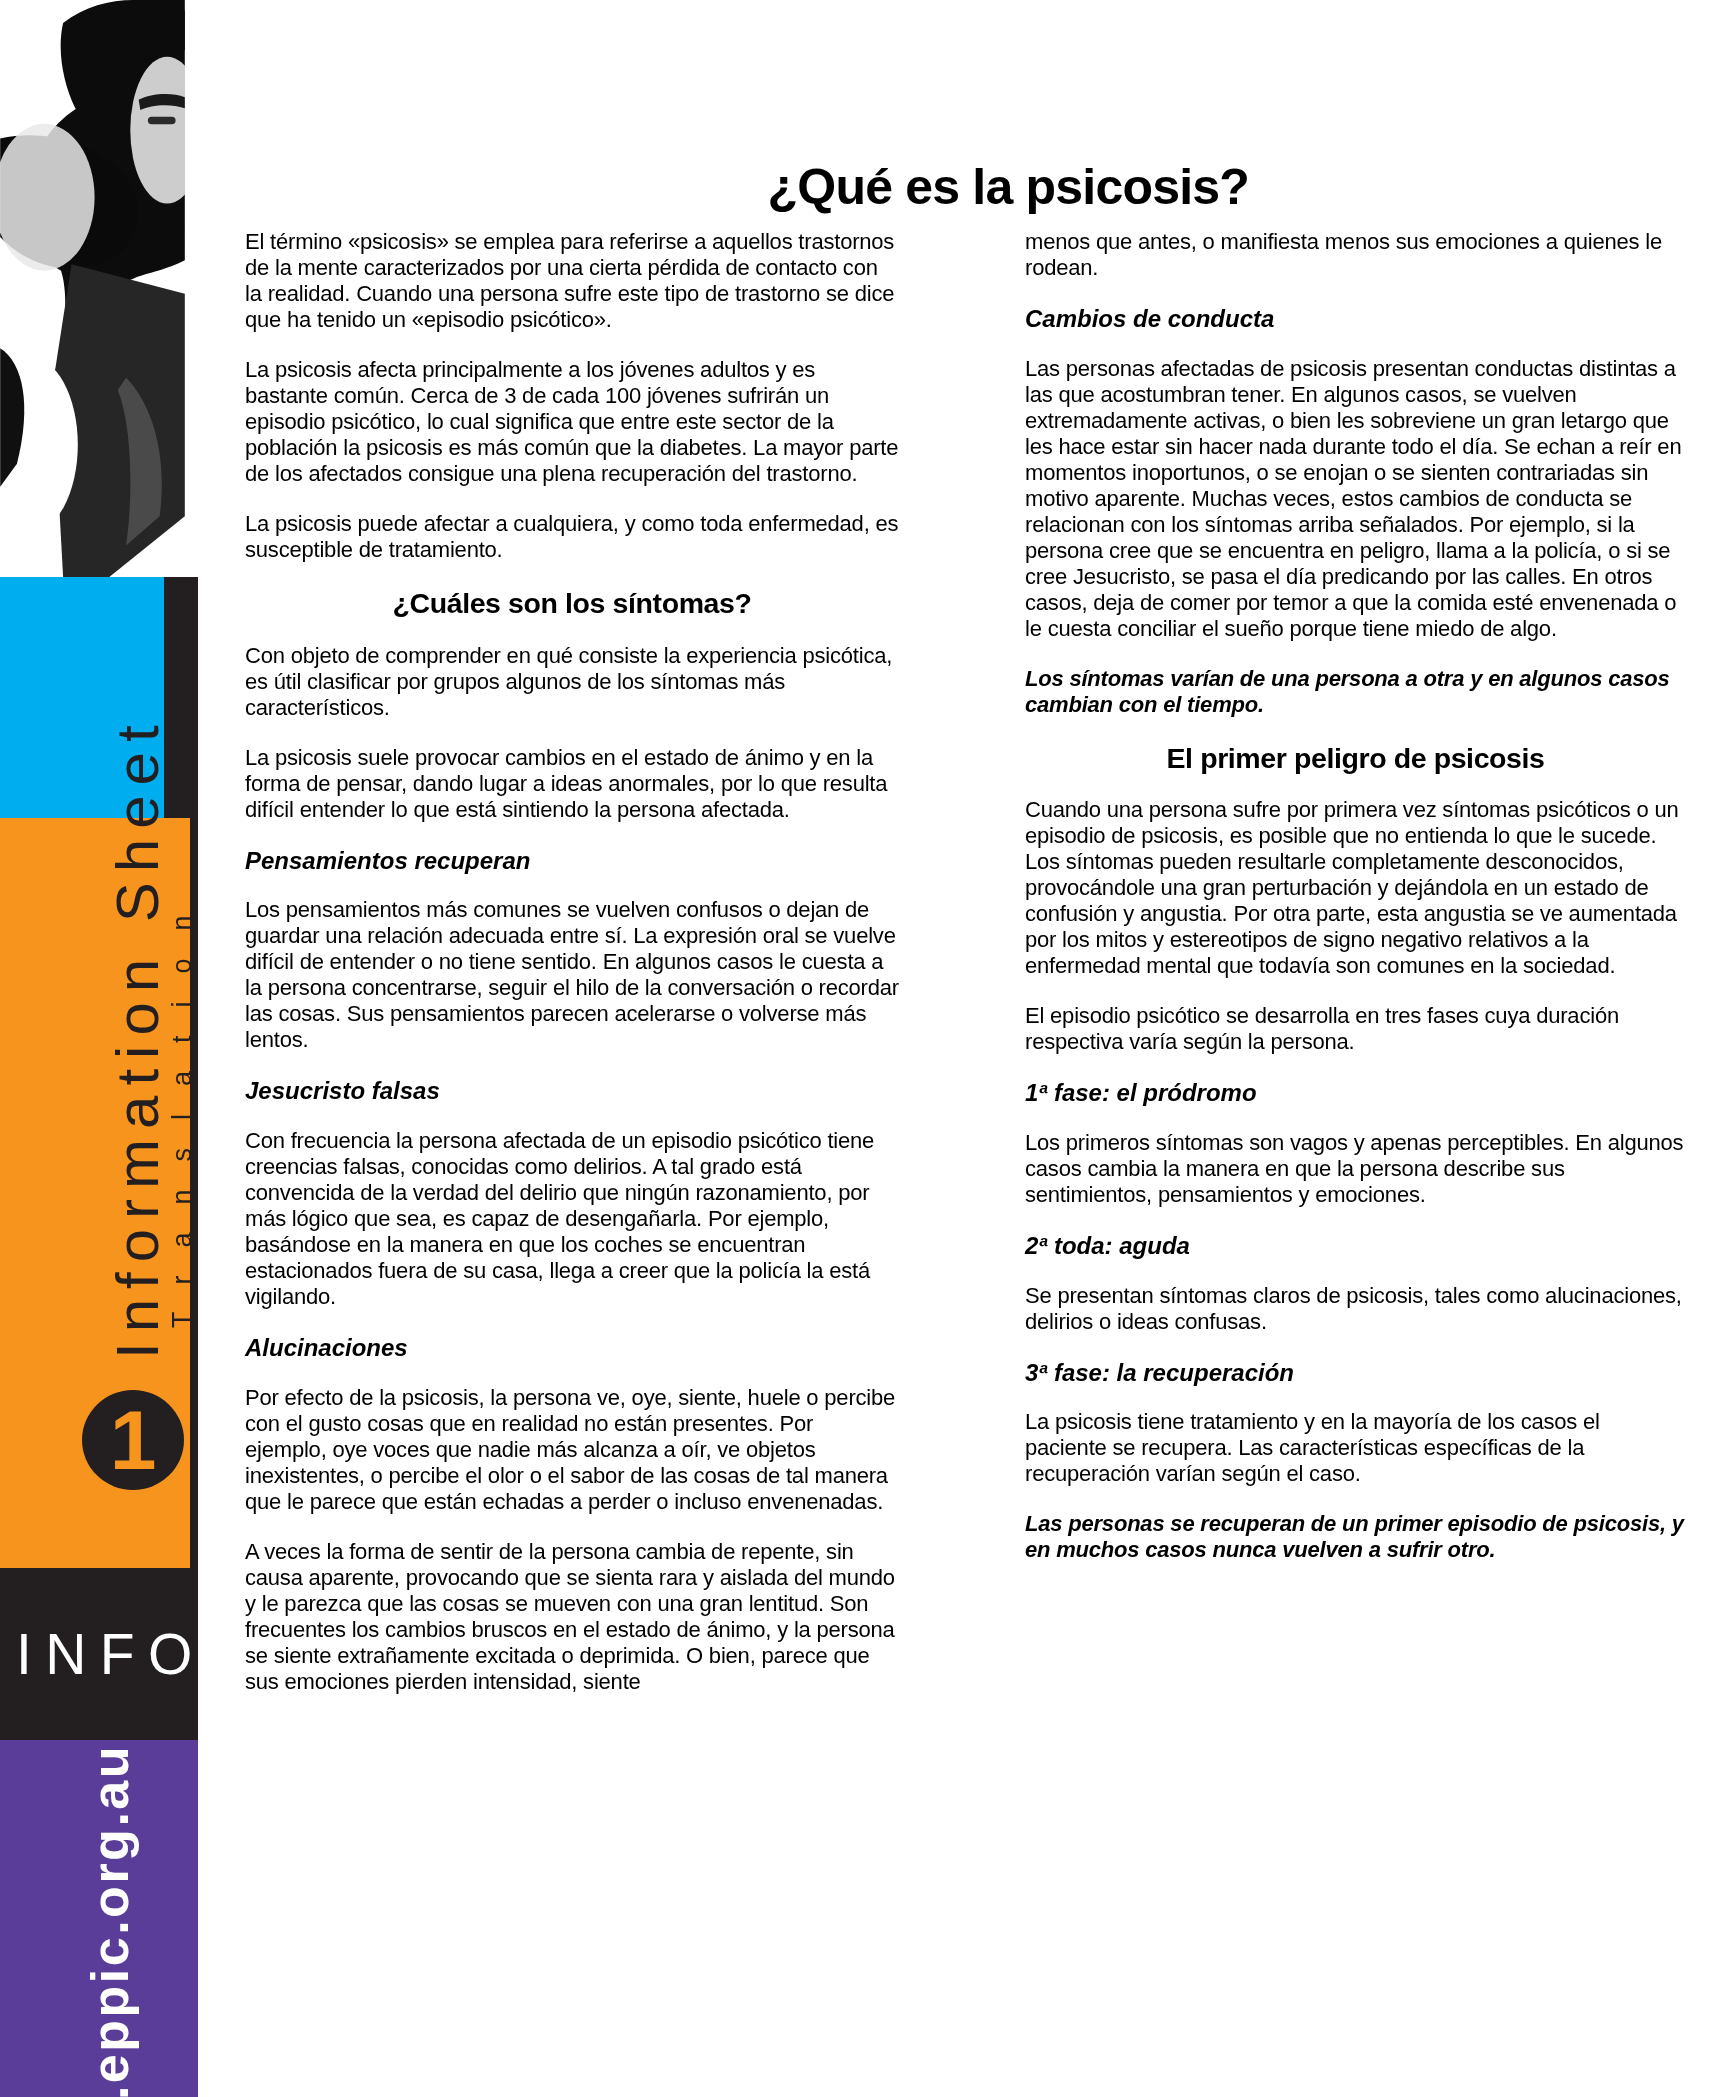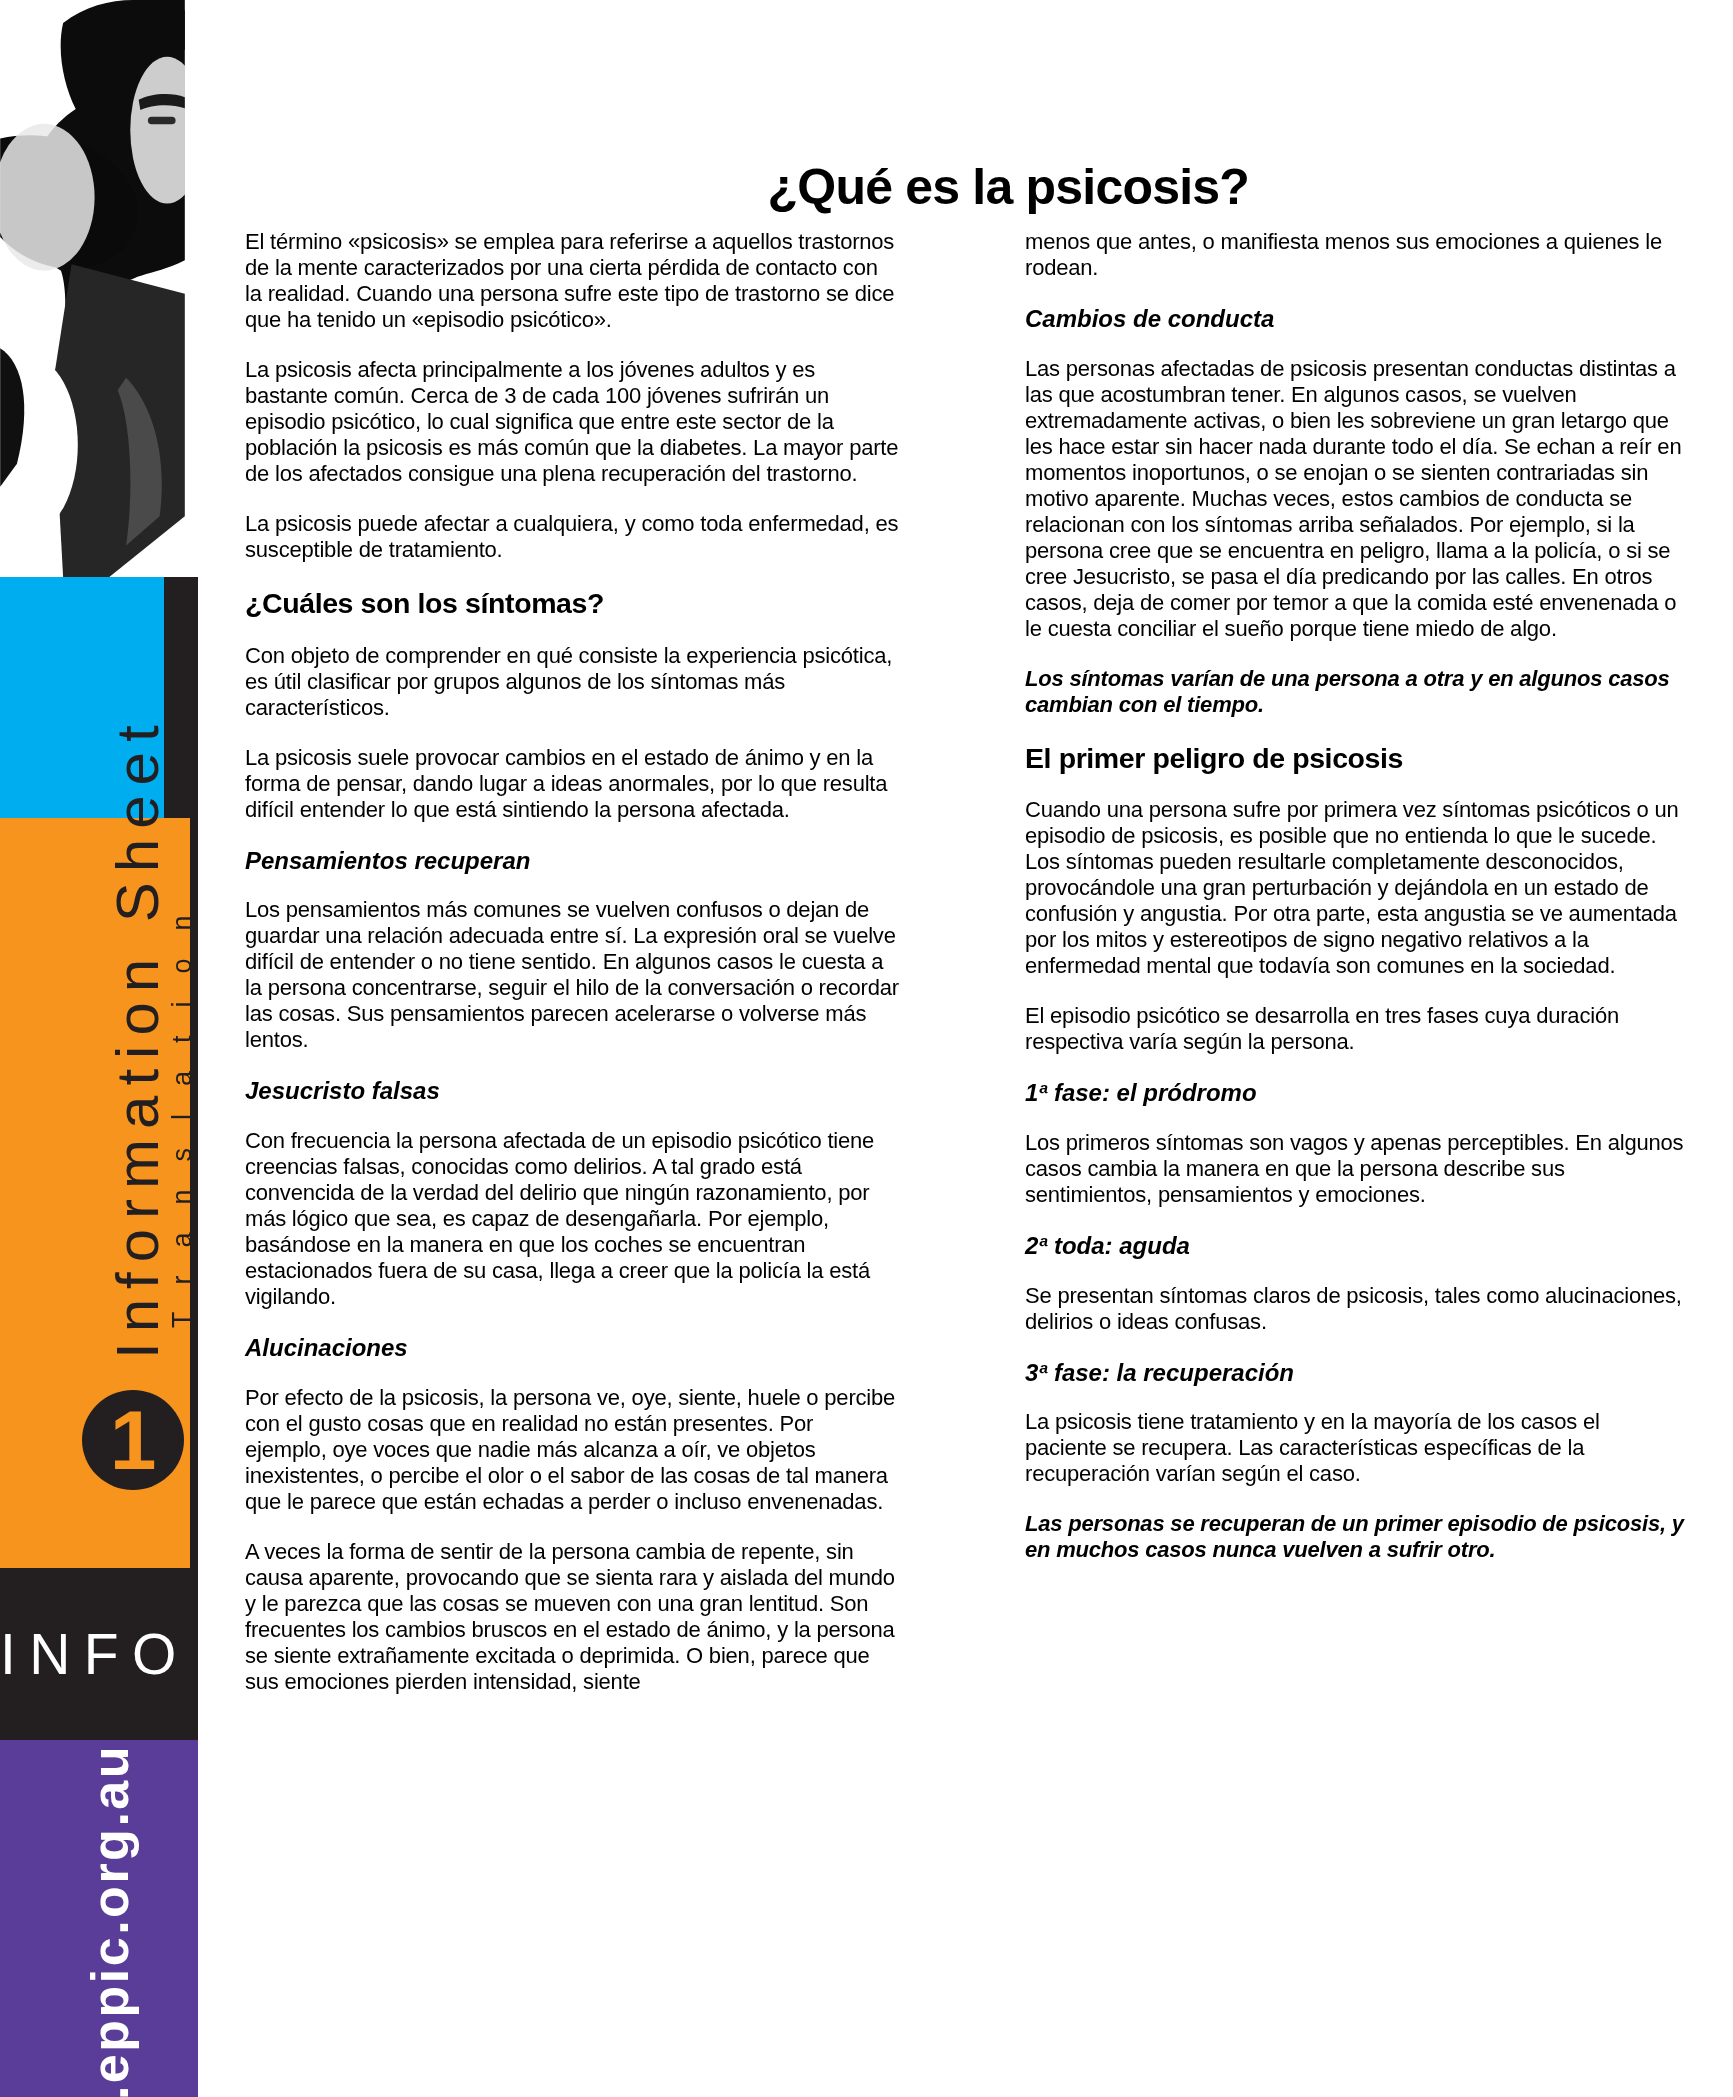--- a/index.html
+++ b/index.html
@@ -11,21 +11,21 @@
 
   
   .photo-wrap { left:0; top:0; width:185px; height:577px; background:#fff; }
   .blue-block  { left:0; top:577px; width:164px; height:241px; background:#00AEEF; }
   .blk-strip-a { left:164px; top:577px; width:34px; height:241px; background:#231F20; }
   .orange-block{ left:0; top:818px; width:190px; height:750px; background:#F7941E; }
   .blk-strip-b { left:190px; top:818px; width:7.6px; height:750px; background:#231F20; }
   .info-strip  { left:0; top:1568px; width:198px; height:172px; background:#231F20;
                  display:flex; align-items:center; }
   .info-word { color:#fff; font-size:57px; letter-spacing:13.4px; font-weight:400;
-               line-height:1; }
+               padding-left:16px; line-height:1; }
   .purple-block{ left:0; top:1740px; width:198px; height:492px; background:#5A3D99; }
 
   .num-ellipse { left:82px; top:1390px; width:102px; height:100px; background:#231F20;
                  border-radius:50%; display:flex; align-items:center; justify-content:center; }
   .num-ellipse span { color:#F7941E; font-size:84px; font-weight:bold; line-height:1; }
 
   .vtext { position:absolute; transform-origin:0 0; transform:rotate(-90deg);
            white-space:nowrap; line-height:1; }
   .v-infosheet  { left:108px; top:1359px; font-size:60px; letter-spacing:10px; color:#231F20; }
   .v-translation{ left:169px; top:1328px; font-size:27px; letter-spacing:28px; color:#231F20; }
@@ -35,21 +35,21 @@
   
   .doc-title { left:242px; top:126px; width:1007px; font-size:50px; font-weight:bold;
                letter-spacing:-0.8px; line-height:1.1;text-align:right; }
   .col { position:absolute; top:229px; }
   .col-left  { left:245px;  width:654px; }
   .col-right { left:977px; width:661px;margin-left:48px; }
   .para { font-size:22px; line-height:26px; letter-spacing:-0.2px; margin:0 0 24px 0; }
   .pbi  { font-size:22px; line-height:26px; letter-spacing:-0.2px; margin:0 0 24px 0;
           font-weight:bold; font-style:italic; }
   .h2   { font-size:28.5px; font-weight:bold; letter-spacing:-0.4px; line-height:32px;
-          margin:6.7px 0 23.5px 0; }
+          margin:6.7px 0 23.5px 0;text-align:center; }
   .h3   { font-size:24px; font-weight:bold; font-style:italic; line-height:28px;
           margin:5px 0 22.7px 0; }
 </style>
 </head>
 <body>
 
 <div class="page">
 
   <div class="abs photo-wrap">
     <svg width="185" height="577" viewBox="0 0 440 1375">

